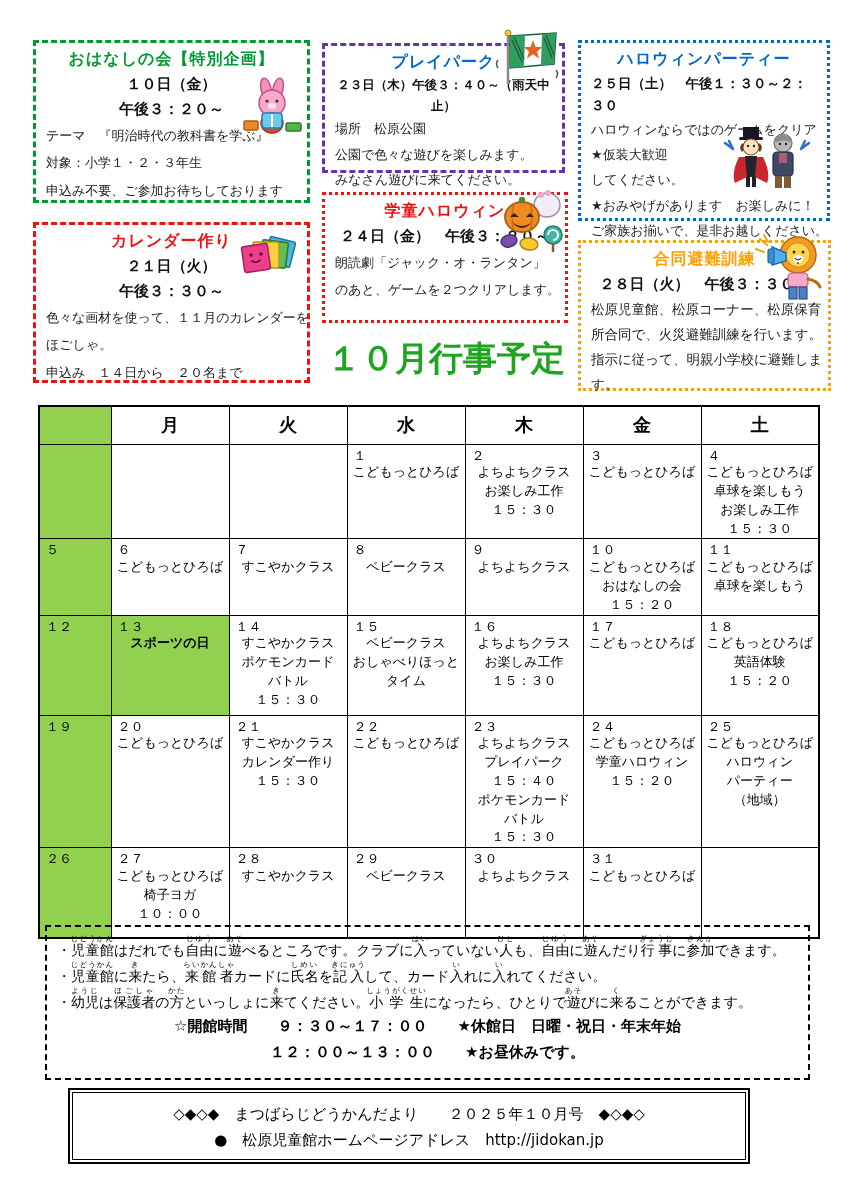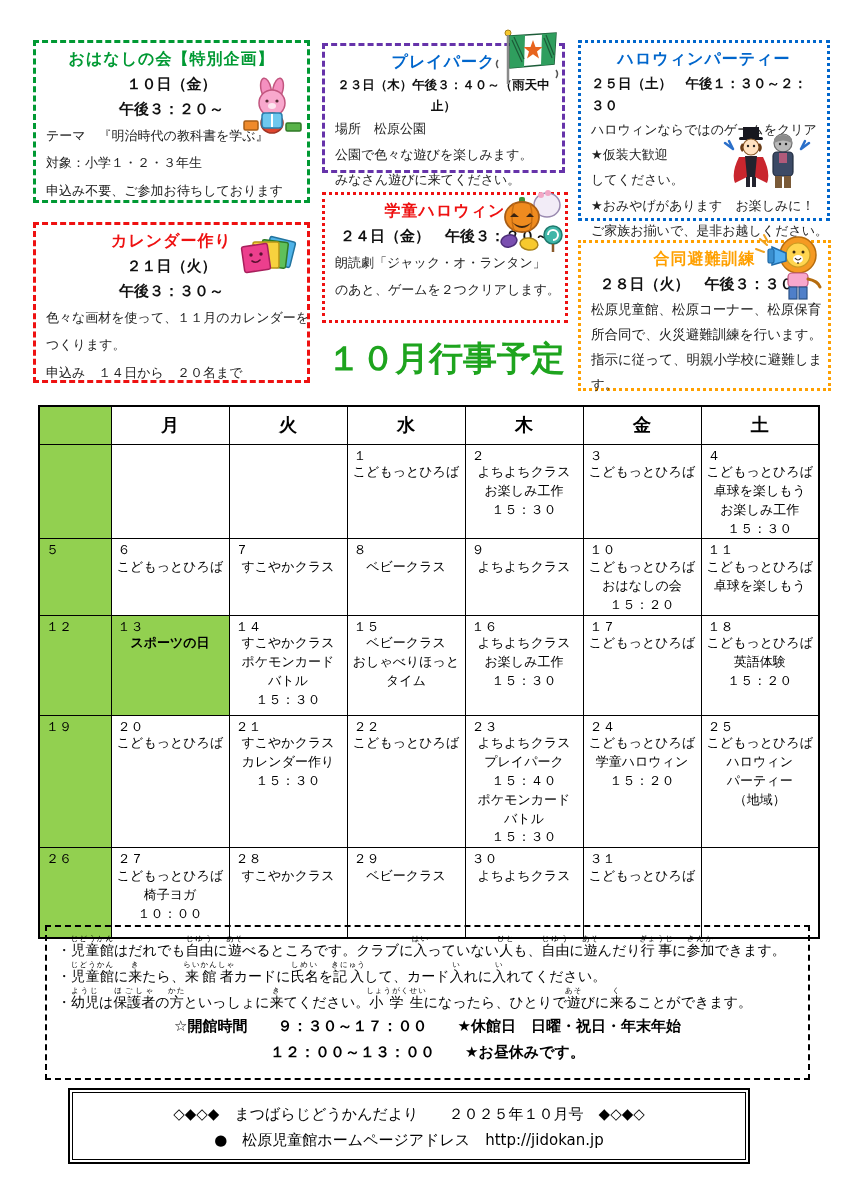--- a/index.html
+++ b/index.html
@@ -104,21 +104,21 @@
   </div>
 
   <div class="box" id="box-calendar-making">
     <div class="box-title">カレンダー作り</div>
     <div class="box-head">
         <div>２１日（火）</div>
         <div>午後３：３０～</div>
       </div>
     <div class="box-body">
         <div>色々な画材を使って、１１月のカレンダーを</div>
-        <div>つくります。</div>
+        <div>ほごしゃ。</div>
         <div>申込み　１４日から　２０名まで</div>
       </div>
     <svg class="icon" style="right:6px; top:8px;" width="62" height="56" viewBox="0 0 62 56">
       <rect x="28" y="6" width="26" height="26" rx="2" fill="#4fb3e8" stroke="#23749f" stroke-width="1.5" transform="rotate(14 41 19)"></rect>
       <rect x="22" y="8" width="26" height="26" rx="2" fill="#5fc05a" stroke="#2f7a26" stroke-width="1.5" transform="rotate(7 35 21)"></rect>
       <rect x="14" y="9" width="26" height="26" rx="2" fill="#f7d23e" stroke="#b89416" stroke-width="1.5"></rect>
       <rect x="4" y="12" width="26" height="26" rx="2" fill="#ec3f8d" stroke="#a81f5c" stroke-width="1.5" transform="rotate(-8 17 25)"></rect>
       <circle cx="12" cy="22" r="1.7" fill="#5a1030"></circle>
         <circle cx="22" cy="21" r="1.7" fill="#5a1030"></circle>
       <path d="M13 28 Q17 31 21 27" stroke="#5a1030" stroke-width="1.6" fill="none" stroke-linecap="round"></path>

